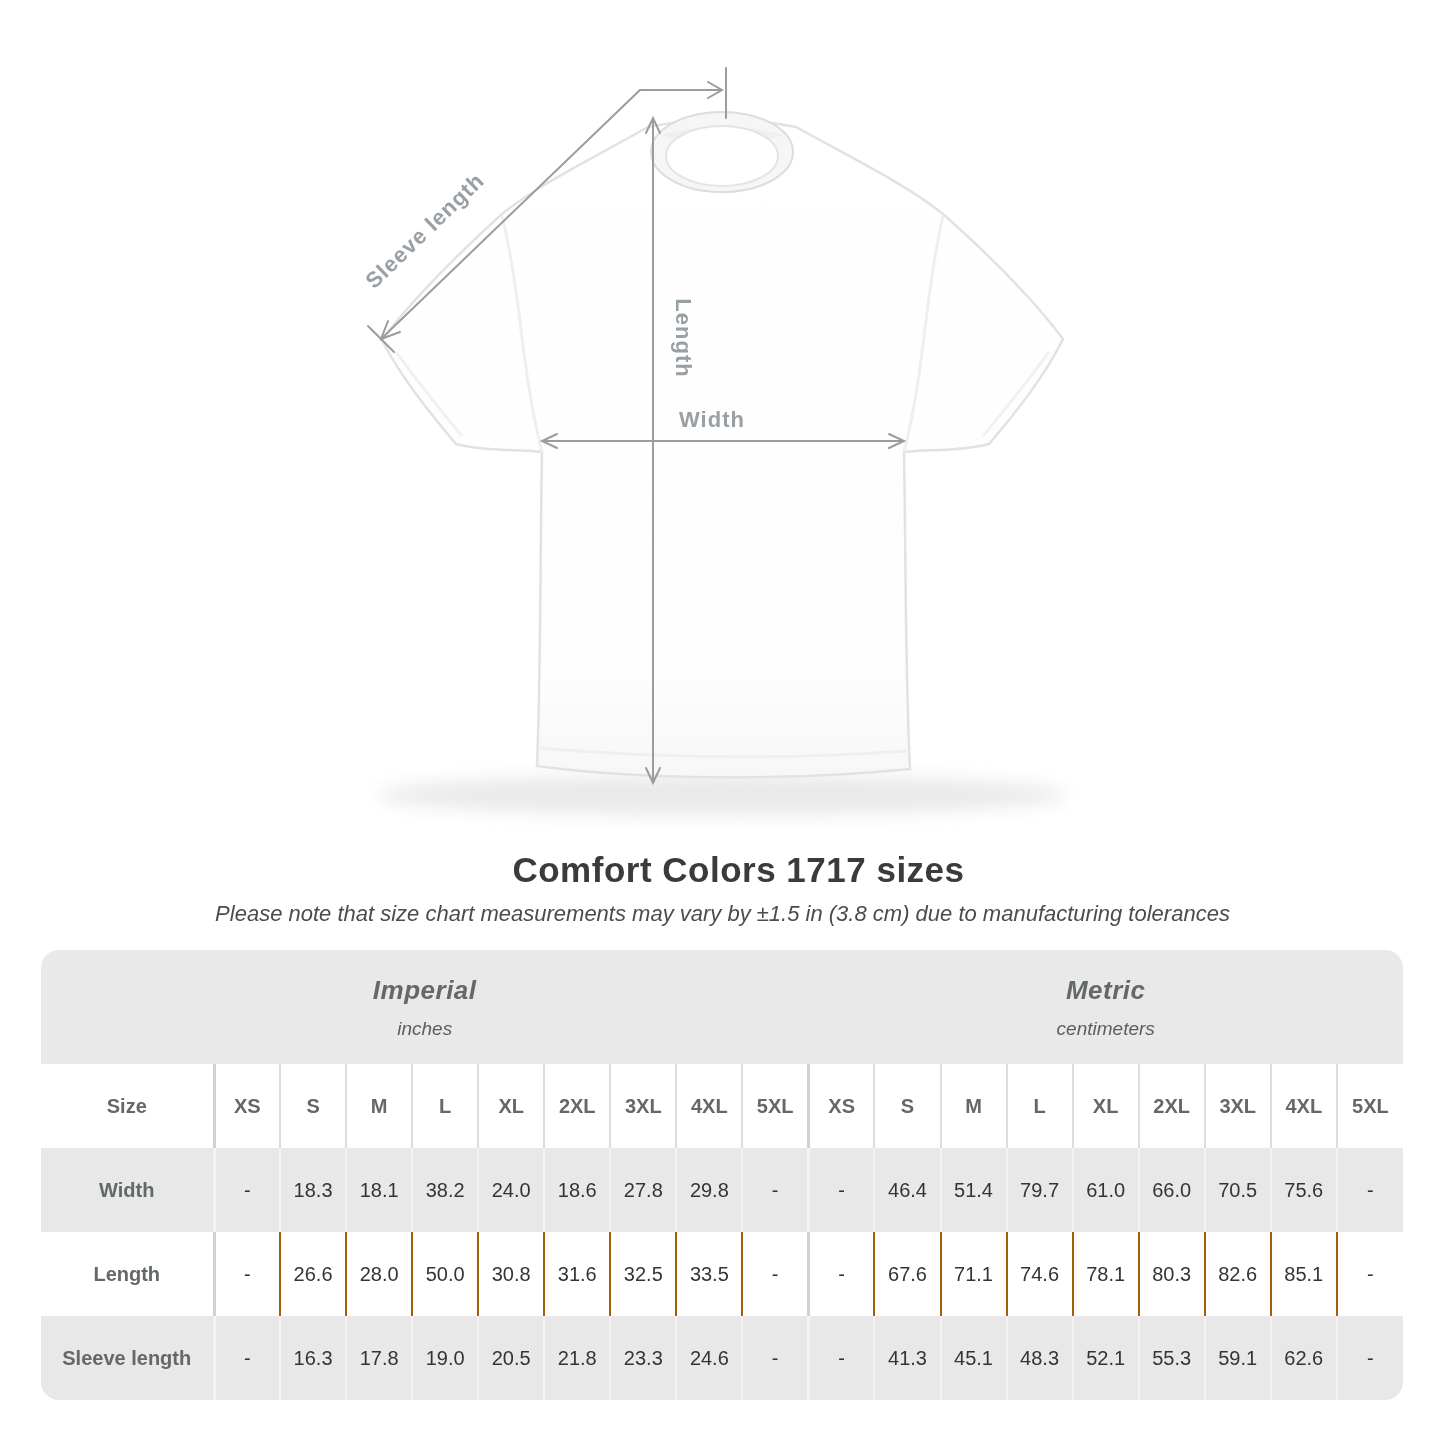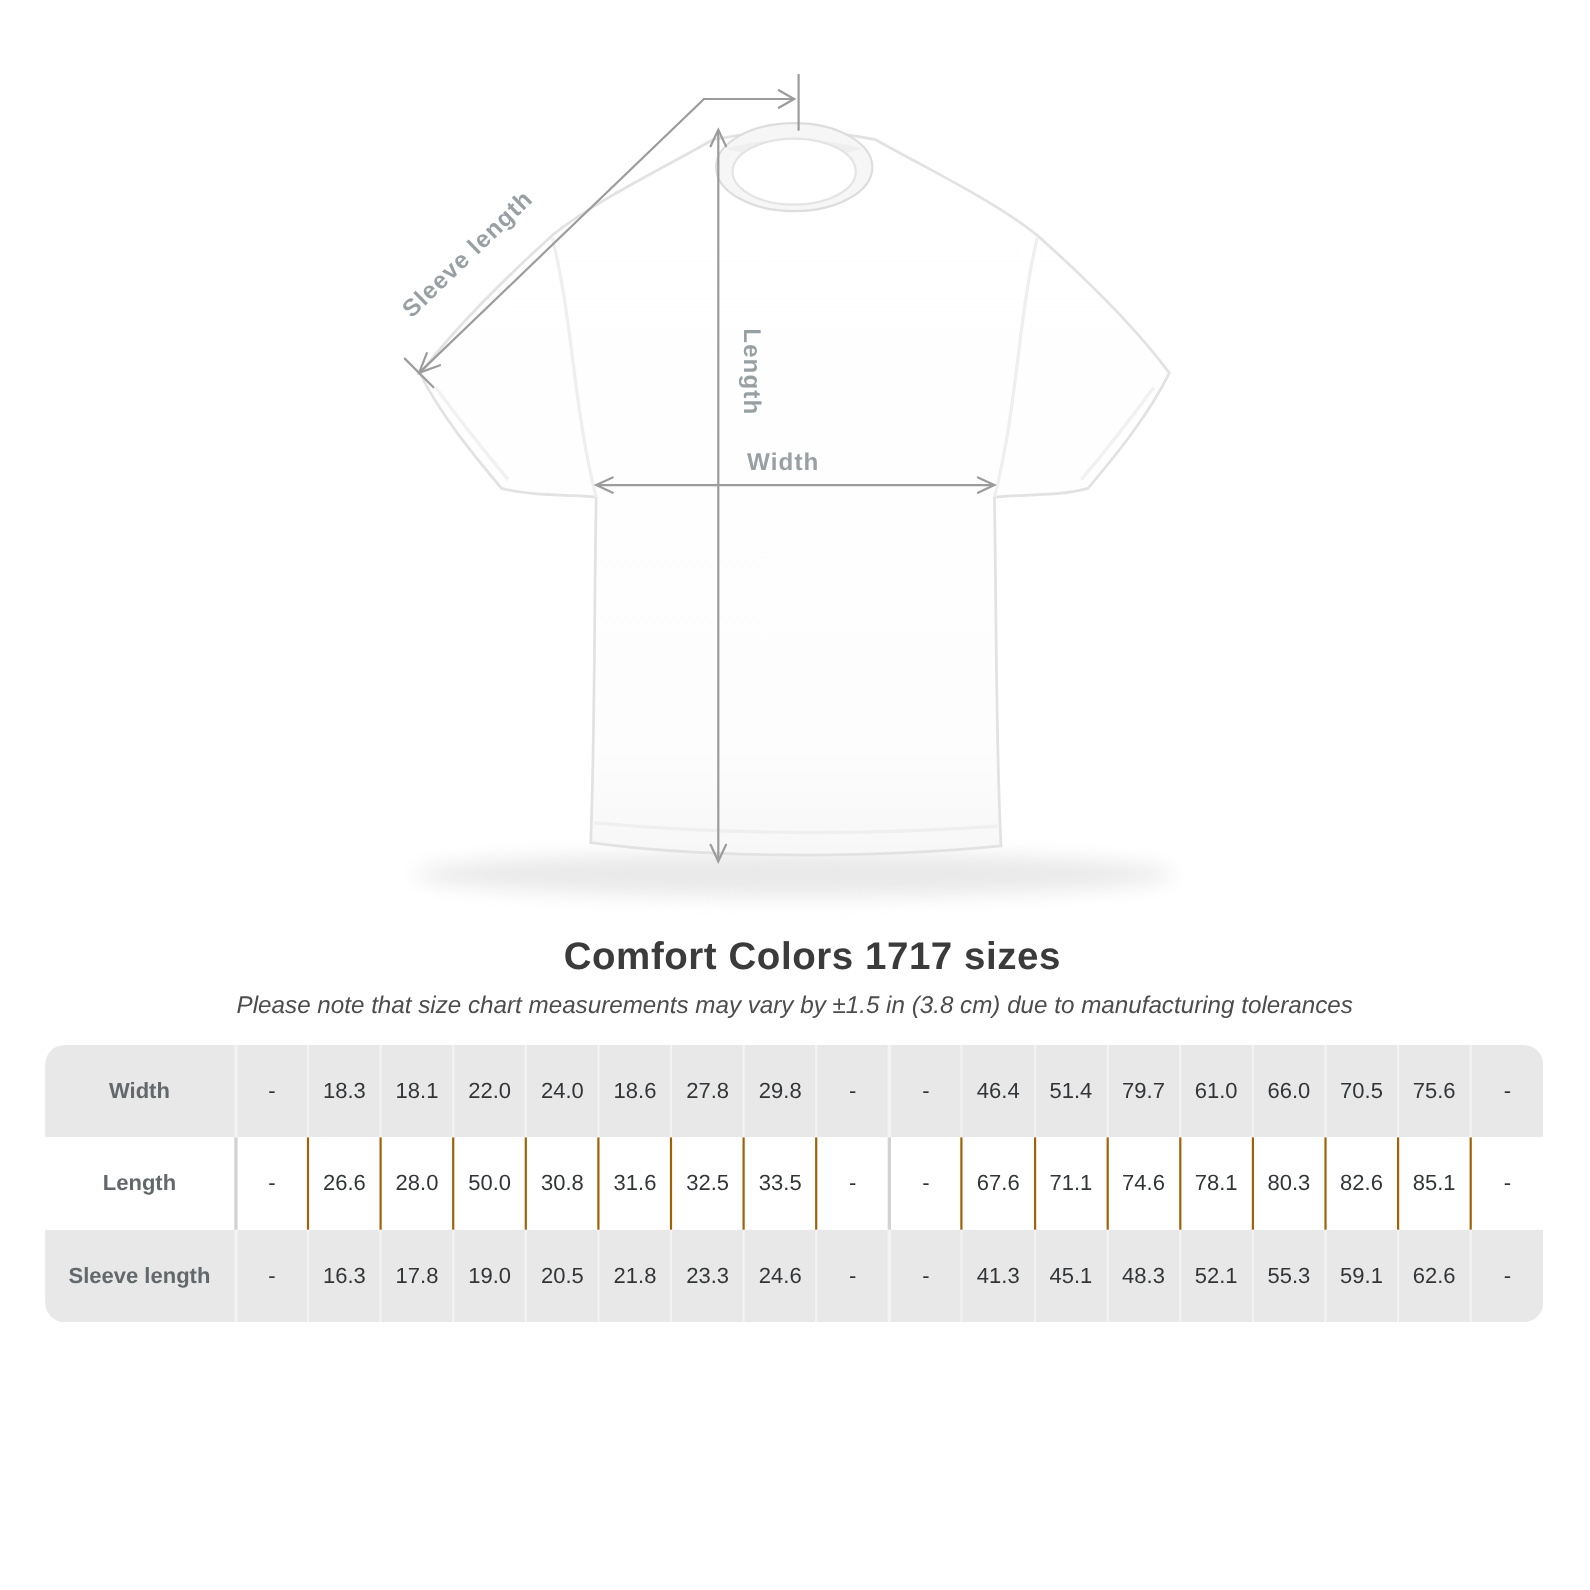--- a/index.html
+++ b/index.html
@@ -127,28 +127,59 @@
 <div class="subtitle">Please note that size chart measurements may vary by ±1.5 in (3.8 cm) due to manufacturing tolerances</div>
 
 <div class="table-wrap">
   <table>
     <colgroup>
       <col class="c-label">
       <col span="18" class="c-size">
     </colgroup>
 
     <tbody>
-
+        <tr class="grp">
+      <td colspan="10">
+        <div class="gname">Imperial</div>
+        <div class="gunit">inches</div>
+      </td>
+      <td colspan="9">
+        <div class="gname">Metric</div>
+        <div class="gunit">centimeters</div>
+      </td>
+    </tr>
+
+    <tr class="head">
+      <th class="rowlabel">Size</th>
+      <th class="ldiv">XS</th>
+      <th>S</th>
+      <th>M</th>
+      <th>L</th>
+      <th>XL</th>
+      <th>2XL</th>
+      <th>3XL</th>
+      <th>4XL</th>
+      <th>5XL</th>
+      <th class="gdiv">XS</th>
+      <th>S</th>
+      <th>M</th>
+      <th>L</th>
+      <th>XL</th>
+      <th>2XL</th>
+      <th>3XL</th>
+      <th>4XL</th>
+      <th>5XL</th>
+    </tr>
 
     <tr class="data gray">
       <td class="rowlabel">Width</td>
       <td class="ldiv">-</td>
       <td>18.3</td>
       <td>18.1</td>
-      <td>22.0</td>
+      <td>38.2</td>
       <td>24.0</td>
       <td>18.6</td>
       <td>27.8</td>
       <td>29.8</td>
       <td>-</td>
       <td class="gdiv">-</td>
       <td>46.4</td>
       <td>51.4</td>
       <td>79.7</td>
       <td>61.0</td>

